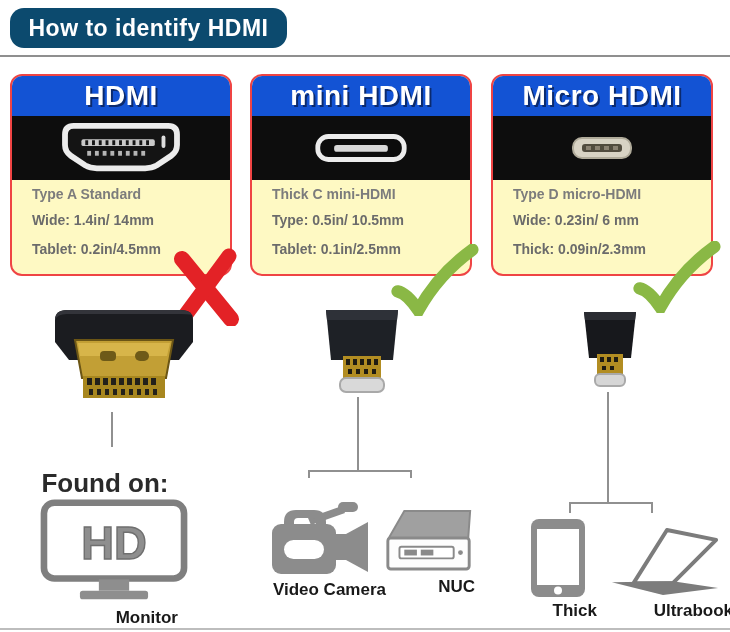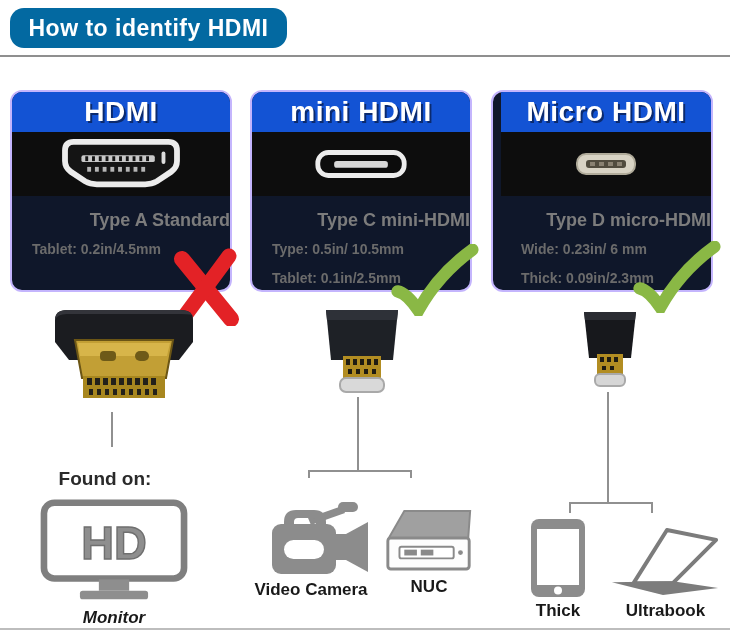--- a/index.html
+++ b/index.html
@@ -2,45 +2,45 @@
 <html><head>
 <meta charset="utf-8">
 <style>
   html,body{margin:0;padding:0;background:#ffffff;}
   #stage{
     position:relative;width:730px;height:632px;background:#ffffff;overflow:hidden;
     font-family:"Liberation Sans",sans-serif;
   }
   .title-box{
     position:absolute;left:10px;top:8px;width:277px;height:40px;
-    background:#0369a1;border-radius:14px;display:flex;align-items:center;justify-content:center;
+    background:#0c4a6e;border-radius:14px;display:flex;align-items:center;justify-content:center;
   }
   .title-box span{color:#ffffff;font-weight:bold;font-size:23px;letter-spacing:.5px;}
   .top-divider{position:absolute;left:0;top:55px;width:730px;height:2px;background:#8f8f8f;}
   .bottom-divider{position:absolute;left:0;top:628px;width:730px;height:2px;background:#bdbdbd;}
 
   .card{
-    position:absolute;top:90px;width:222px;height:202px;
-    border:2px solid #c4b5fd;border-radius:12px;background:#0f172a;overflow:hidden;
+    position:absolute;top:74px;width:222px;height:202px;
+    border:2px solid #ef4444;border-radius:12px;background:#fef9c3;overflow:hidden;
     box-sizing:border-box;
   }
   .card-hdr{
     height:40px;background:#1353d4;display:flex;align-items:center;justify-content:center;
     color:#ffffff;font-weight:bold;font-size:28px;text-shadow:2px 2px 0 #0b2a6e;letter-spacing:.5px;
   }
   .hdr-large{font-size:28px;}
   .card-black{height:64px;background:#0d0d0d;display:flex;align-items:center;justify-content:center;}
   .card-info{padding:6px 0 0 20px;}
-  .type-label{color:#7c7c7c;font-weight:bold;font-size:18px;margin:8px 0 10px 0;text-align:right;}
+  .type-label{color:#7c7c7c;font-weight:bold;font-size:14px;margin:0 0 10px 0;}
   .dim-line{color:#6b6b6b;font-weight:bold;font-size:14px;margin:0 0 13px 0;}
   .mark{position:absolute;z-index:5;}
   .vline{position:absolute;width:2px;background:#909090;}
   .hline{position:absolute;height:2px;background:#909090;}
-  .dev-label{position:absolute;text-align:center;color:#191919;font-weight:bold;font-size:17px;}
-  .found-on{position:absolute;left:40px;top:468px;width:130px;text-align:center;color:#2a2a2a;font-weight:bold;font-size:19px;}
+  .dev-label{position:absolute;text-align:right;color:#191919;font-weight:bold;font-size:17px;}
+  .found-on{position:absolute;left:40px;top:468px;width:130px;text-align:center;color:#2a2a2a;font-weight:bold;font-size:26px;}
   svg{display:block;}
 </style>
 </head>
 <body>
 
 <div id="stage">
 
   <div class="title-box">
     <span>How to identify HDMI</span>
   </div>
@@ -72,40 +72,41 @@
             <rect x="62" y="32" width="4" height="5"></rect>
             <rect x="70" y="32" width="4" height="5"></rect>
           <rect x="78" y="32" width="4" height="5"></rect>
             <rect x="86" y="32" width="4" height="5"></rect>
         </g>
         <rect x="107" y="16" width="4" height="13" rx="2" fill="#dddddd"></rect>
       </svg>
     </div>
     <div class="card-info">
       <div class="type-label">Type A Standard</div>
+      <div class="dim-line">Wide: 1.4in/ 14mm</div>
       <div class="dim-line">Tablet: 0.2in/4.5mm</div>
     </div>
   </div>
 
   <div class="card" style="left:250px;">
     <div class="card-hdr">mini HDMI</div>
     <div class="card-black">
       <svg width="96" height="34" viewBox="0 0 100 34">
         <rect x="5" y="5" width="90" height="24" rx="11" fill="#0c0c0c" stroke="#ececec" stroke-width="5"></rect>
         <rect x="22" y="14" width="56" height="7" rx="3" fill="#d8d8d8"></rect>
       </svg>
     </div>
     <div class="card-info">
-      <div class="type-label">Type C mini-HDMI</div>
+      <div class="type-label">Thick C mini-HDMI</div>
       <div class="dim-line">Type: 0.5in/ 10.5mm</div>
       <div class="dim-line">Tablet: 0.1in/2.5mm</div>
     </div>
   </div>
 
-  <div class="card" style="left:491px;padding-left:8px;">
+  <div class="card" style="left:491px;">
     <div class="card-hdr">Micro HDMI</div>
     <div class="card-black">
       <svg width="64" height="28" viewBox="0 0 64 28">
         <rect x="3" y="4" width="58" height="20" rx="9" fill="#d8d3c4" stroke="#b0ab9a" stroke-width="2"></rect>
         <rect x="12" y="10" width="40" height="8" rx="3" fill="#514c3e"></rect>
         <g fill="#8a8272">
           <rect x="16" y="12" width="5" height="4"></rect>
             <rect x="25" y="12" width="5" height="4"></rect>
           <rect x="34" y="12" width="5" height="4"></rect>
             <rect x="43" y="12" width="5" height="4"></rect>
@@ -205,21 +206,21 @@
   <div class="vline" style="left:651px;top:502px;height:11px;"></div>
 
   <div class="found-on">Found on:</div>
 
   <svg class="mark" style="left:38px;top:498px;" width="152" height="106" viewBox="0 0 160 112">
     <rect x="6" y="5" width="148" height="80" rx="11" fill="#ffffff" stroke="#7f7f7f" stroke-width="7"></rect>
     <text x="80" y="64" text-anchor="middle" font-family="Liberation Sans, sans-serif" font-weight="bold" font-size="48" fill="#8e8e8e" stroke="#6f6f6f" stroke-width="1.5">HD</text>
     <rect x="64" y="86" width="32" height="12" fill="#8e8e8e"></rect>
     <rect x="44" y="98" width="72" height="9" rx="3" fill="#8e8e8e"></rect>
   </svg>
-  <div class="dev-label" style="left:38px;top:608px;width:152px;font-style:italic;">Monitor</div>
+  <div class="dev-label" style="left:26px;top:608px;width:152px;">Monitor</div>
 
   <svg class="mark" style="left:256px;top:502px;" width="112" height="76" viewBox="0 0 112 76">
     <g fill="#8c8c8c">
       <path d="M52,16 L86,4 L89,11 L55,23 Z"></path>
       <rect x="82" y="0" width="20" height="10" rx="5"></rect>
       <path d="M28,20 Q28,8 40,8 H58 Q70,8 70,20 V26 H60 V20 Q60,16 56,16 H42 Q38,16 38,20 V26 H28 Z"></path>
       <rect x="16" y="22" width="64" height="50" rx="9"></rect>
       <rect x="80" y="32" width="10" height="26"></rect>
       <polygon points="90,32 112,20 112,70 90,58"></polygon>
     </g>

